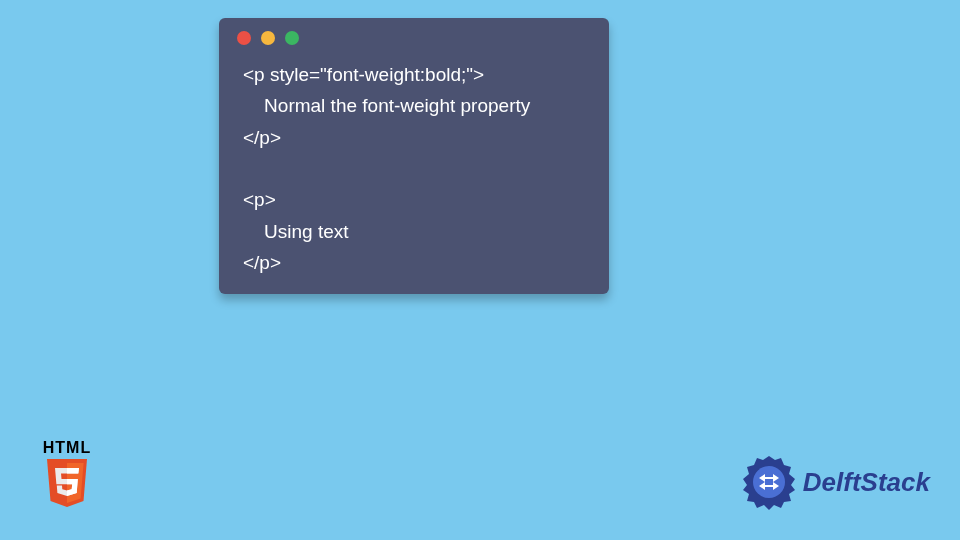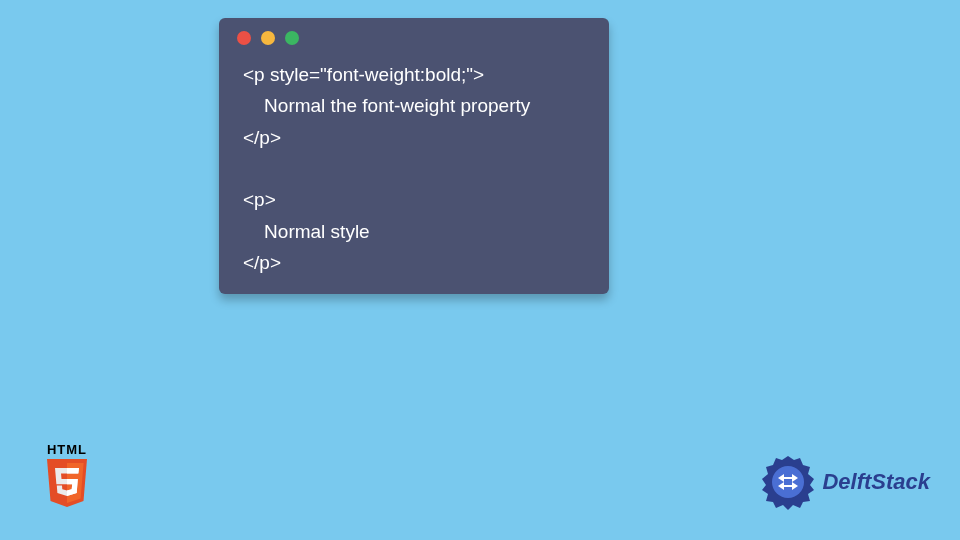--- a/index.html
+++ b/index.html
@@ -49,56 +49,56 @@
     .html5-badge {
       position: absolute;
       left: 39px;
       bottom: 27px;
       width: 56px;
       text-align: center;
     }
     .html5-badge .label {
       font-family: Arial, sans-serif;
       font-weight: 900;
-      font-size: 13px;
+      font-size: 16px;
       letter-spacing: 1px;
       color: #000;
       margin-bottom: 2px;
     }
     .delft-logo {
       position: absolute;
       right: 30px;
       bottom: 28px;
       display: flex;
       align-items: center;
       gap: 4px;
     }
     .delft-logo .brand {
       font-family: Arial, sans-serif;
-      font-size: 22px;
+      font-size: 26px;
       font-weight: 600;
       color: #2a3f8f;
       font-style: italic;
     }
   </style>
 </head>
 <body>
 
 <div class="code-window">
   <div class="titlebar">
     <div class="dot red"></div>
     <div class="dot yellow"></div>
     <div class="dot green"></div>
   </div>
   <div class="code"><span>&lt;p style="font-weight:bold;"&gt;</span>
 <span>    Normal the font-weight property</span>
 <span>&lt;/p&gt;</span>
 <span></span>
 <span>&lt;p&gt;</span>
-<span>    Normal style</span>
+<span>    Using text</span>
 <span>&lt;/p&gt;</span></div>
 </div>
 
 <div class="html5-badge">
   <div class="label">HTML</div>
   <svg width="46" height="50" viewBox="0 0 46 50">
     <path d="M3 0 L43 0 L39.5 42 L23 48 L6.5 42 Z" fill="#e44d26"></path>
     <path d="M23 4 L39.6 4 L36.6 39.4 L23 44 Z" fill="#f16529"></path>
     <path d="M11 9 L35 9 L34.3 14.5 L17 14.5 L17.5 20 L33.8 20 L32.7 34 L23 37 L13.4 34 L12.8 26.5 L18 26.5 L18.3 30.2 L23 31.6 L27.7 30.2 L28.2 25.3 L12.4 25.3 Z" fill="#ebebeb"></path>
     <path d="M23 9 L35 9 L34.3 14.5 L23 14.5 Z M23 20 L33.8 20 L32.7 34 L23 37 L23 31.6 L27.7 30.2 L28.2 25.3 L23 25.3 Z" fill="#ffffff"></path>

